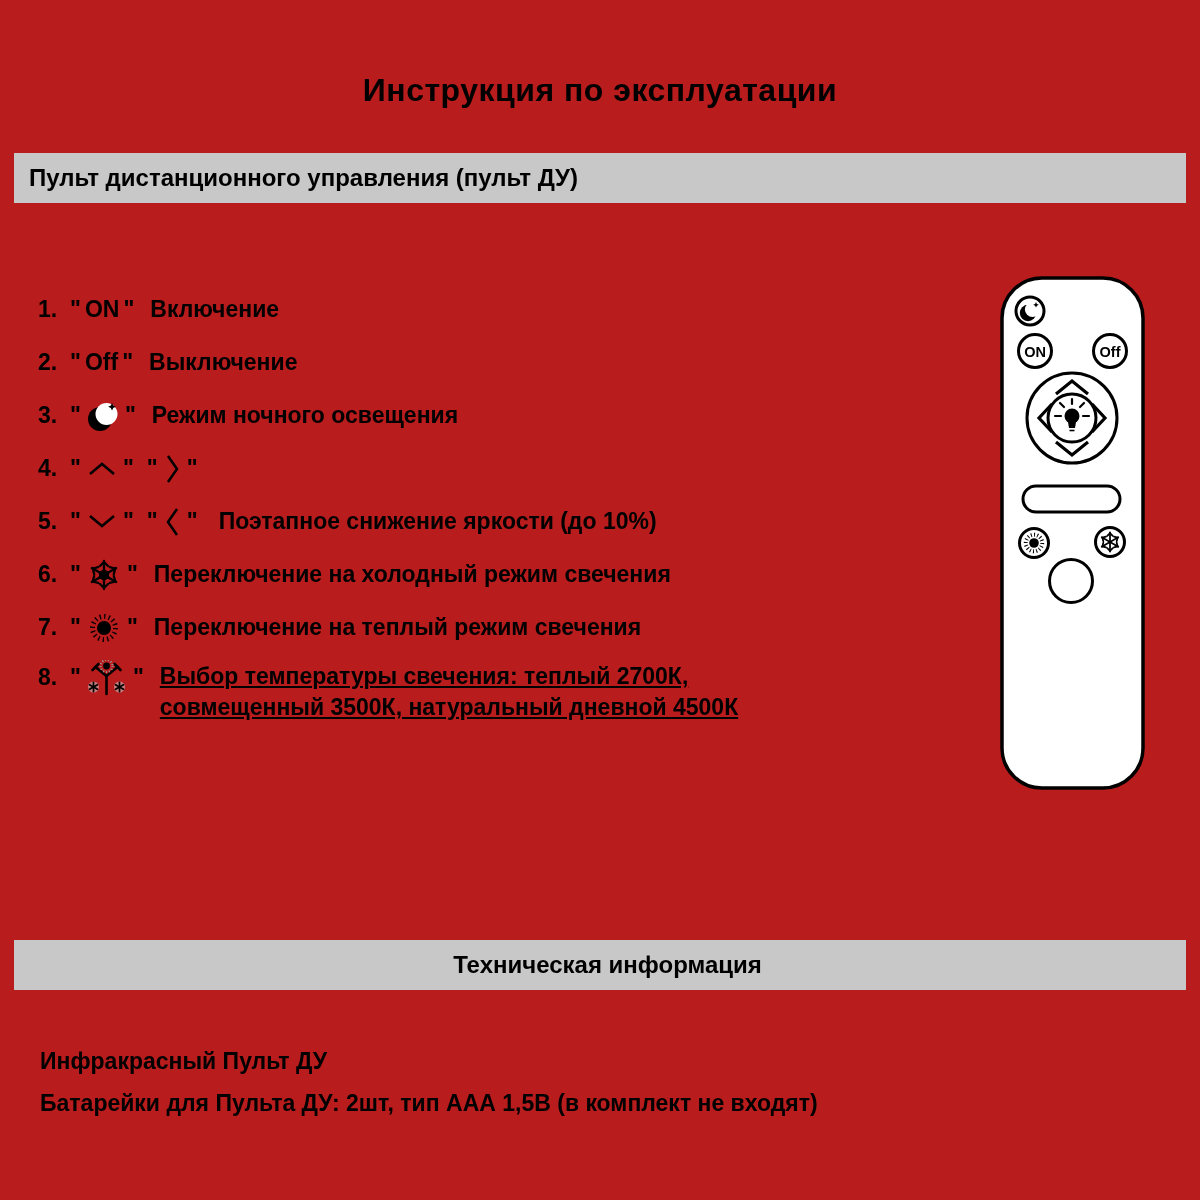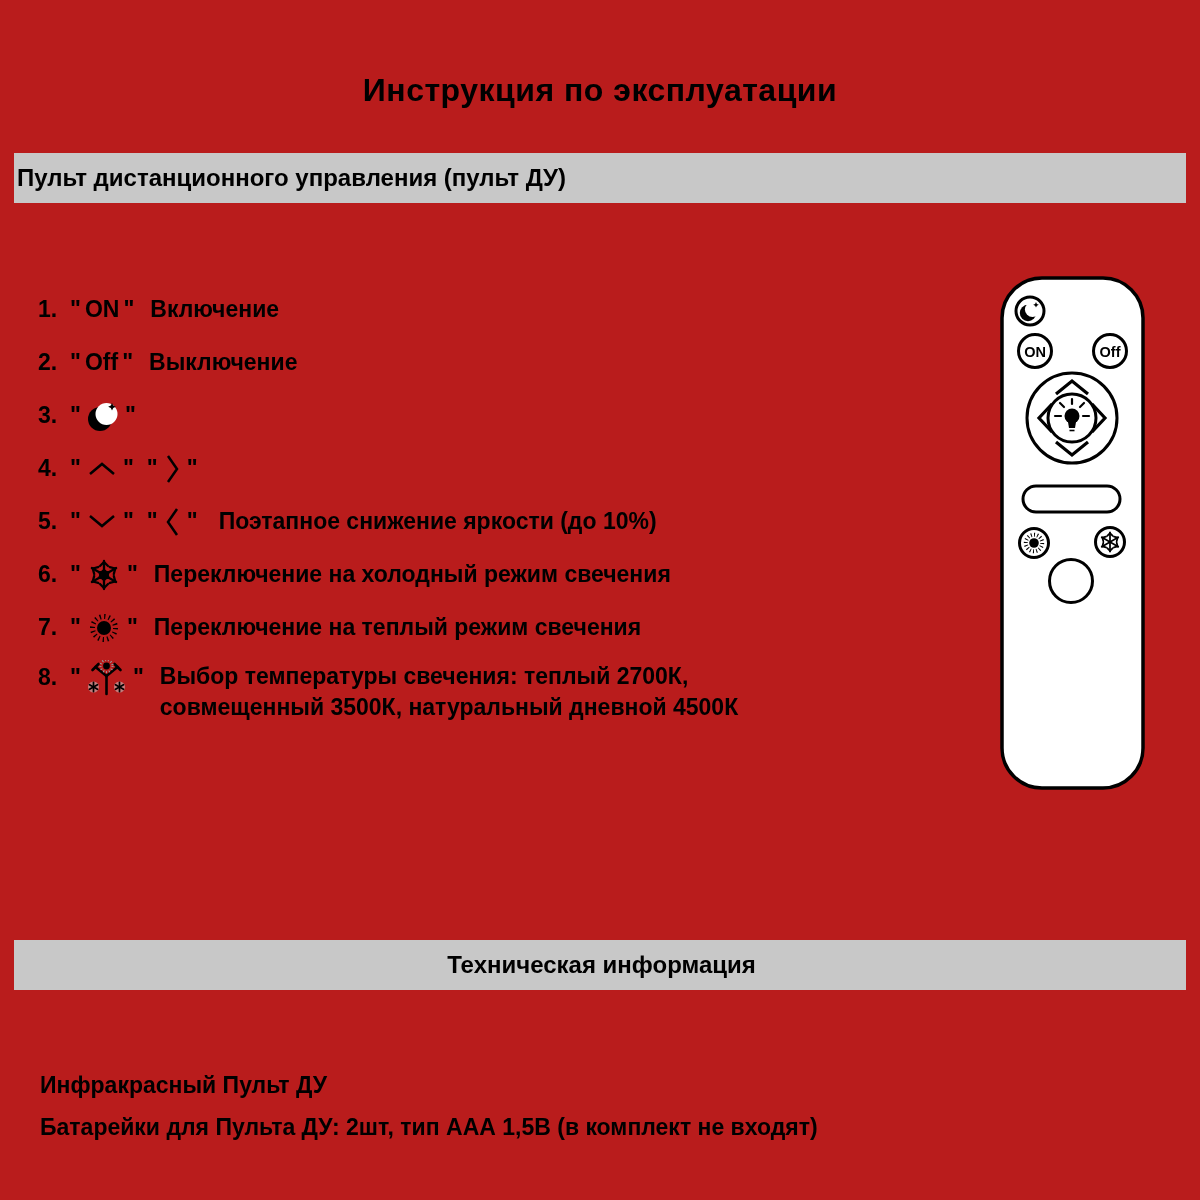--- a/index.html
+++ b/index.html
@@ -7,37 +7,37 @@
     position:relative;width:1200px;height:1200px;background:#b91c1c;
     font-family:"Liberation Sans",sans-serif;font-weight:700;color:#000;
     overflow:hidden;
   }
   .title{
     position:absolute;top:72px;left:0;width:100%;text-align:center;
     font-size:32px;letter-spacing:0.5px;
   }
   .section-bar{
     position:absolute;left:14px;width:1172px;height:50px;background:#c8c8c8;
-    display:flex;align-items:center;padding-left:3px;box-sizing:border-box;
+    display:flex;align-items:center;padding-left:15px;box-sizing:border-box;
     font-size:24px;
   }
   .bar-remote{top:153px;}
   .bar-tech{top:940px;justify-content:center;}
   .list{position:absolute;left:38px;top:283px;}
   .row{display:flex;align-items:center;height:53px;font-size:23px;white-space:nowrap;}
   .row .num{display:inline-block;min-width:28px;}
   .q{margin:0 4px;}
   .grp{display:inline-flex;align-items:center;margin-right:5px;}
   .ic{display:inline-flex;align-items:center;justify-content:center;margin:0 2px;}
   .txt{margin-left:12px;}
   .row-multiline{height:auto;align-items:flex-start;padding-top:6px;}
   .row-multiline .num,.row-multiline .q{line-height:34px;}
-  .row-multiline .txt{white-space:pre-line;line-height:31px;margin-top:1px;}
+  .row-multiline .txt{white-space:pre-line;line-height:31px;margin-top:1px;text-decoration:underline;}
   .remote{position:absolute;left:995px;top:272px;}
-  .tech-lines{position:absolute;left:40px;top:1064px;font-size:23px;}
+  .tech-lines{position:absolute;left:40px;top:1040px;font-size:23px;}
   .tech-line{display:flex;align-items:center;height:42px;white-space:nowrap;}
 </style>
 </head>
 <body>
 
 <div class="page">
 
   <div class="title">Инструкция по эксплуатации</div>
 
   <div class="section-bar bar-remote">
@@ -66,20 +66,21 @@
       <span class="num">3.</span>
       <span class="q">"</span>
       <span class="ic">
         <svg width="32" height="34" viewBox="0 0 32 34">
           <circle cx="13" cy="20" r="12" fill="#000"></circle>
           <circle cx="19.5" cy="15" r="11" fill="#fff"></circle>
           <path d="M25,4 l1.2,2.6 2.6,1.2 -2.6,1.2 -1.2,2.6 -1.2,-2.6 -2.6,-1.2 2.6,-1.2 Z" fill="#000"></path>
         </svg>
       </span>
       <span class="q">"</span>
+      <span class="txt">Режим ночного освещения</span>
     </div>
 
     <div class="row">
       <span class="num">4.</span>
       <span class="grp">
         <span class="q">"</span>
         <span class="ic">
           <svg width="30" height="17" viewBox="0 0 30 17">
               <polyline points="3,14 15,4 27,14" fill="none" stroke="#000" stroke-width="2.5"></polyline>
             </svg>

